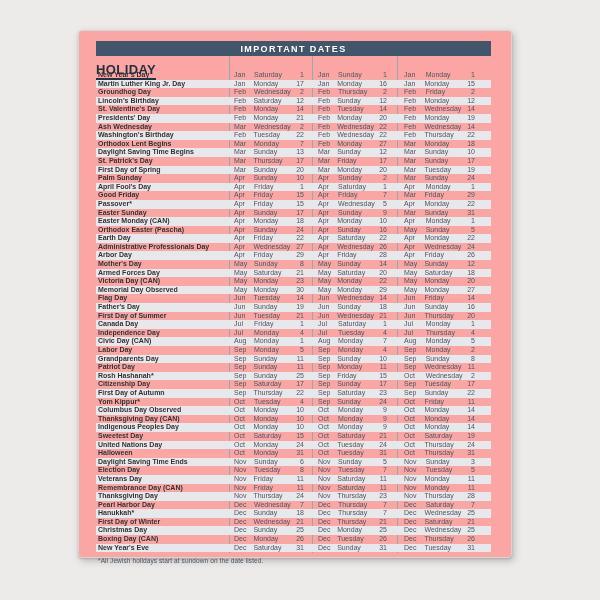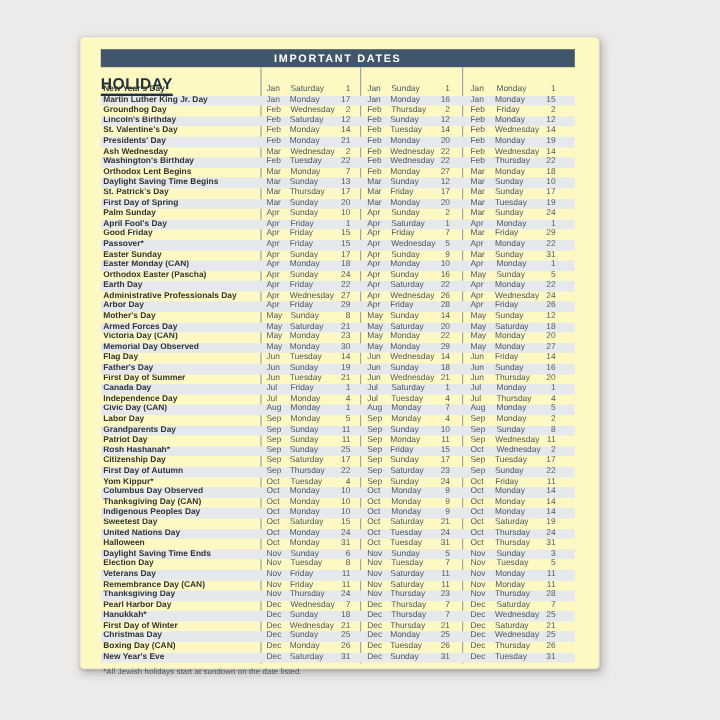--- a/index.html
+++ b/index.html
@@ -3,22 +3,22 @@
 <meta charset="utf-8">
 <style>
   html,body{margin:0;padding:0;}
   body{
     width:600px;height:600px;
     background:var(--page-bg,#ecebe9);
     font-family:"Liberation Sans",sans-serif;
     position:relative;overflow:hidden;
   }
   .card{
-    position:absolute;left:66px;top:30px;width:434px;height:528px;
-    background:#fef9c3;border:1px solid #d8d6d3;border-radius:4px;
+    position:absolute;left:78px;top:30px;width:434px;height:528px;
+    background:#fca5a5;border:1px solid #d8d6d3;border-radius:4px;
     box-shadow:2px 3px 7px rgba(90,90,90,.35), 0 1px 2px rgba(0,0,0,.15);
     box-sizing:border-box;
   }
   .banner{
     position:absolute;left:17px;top:10px;width:395px;height:15px;
     background:var(--band,#41566a);
     color:#ffffff;font-size:9px;font-weight:bold;letter-spacing:1.4px;
     display:flex;align-items:center;justify-content:center;
   }
   .section-title{

